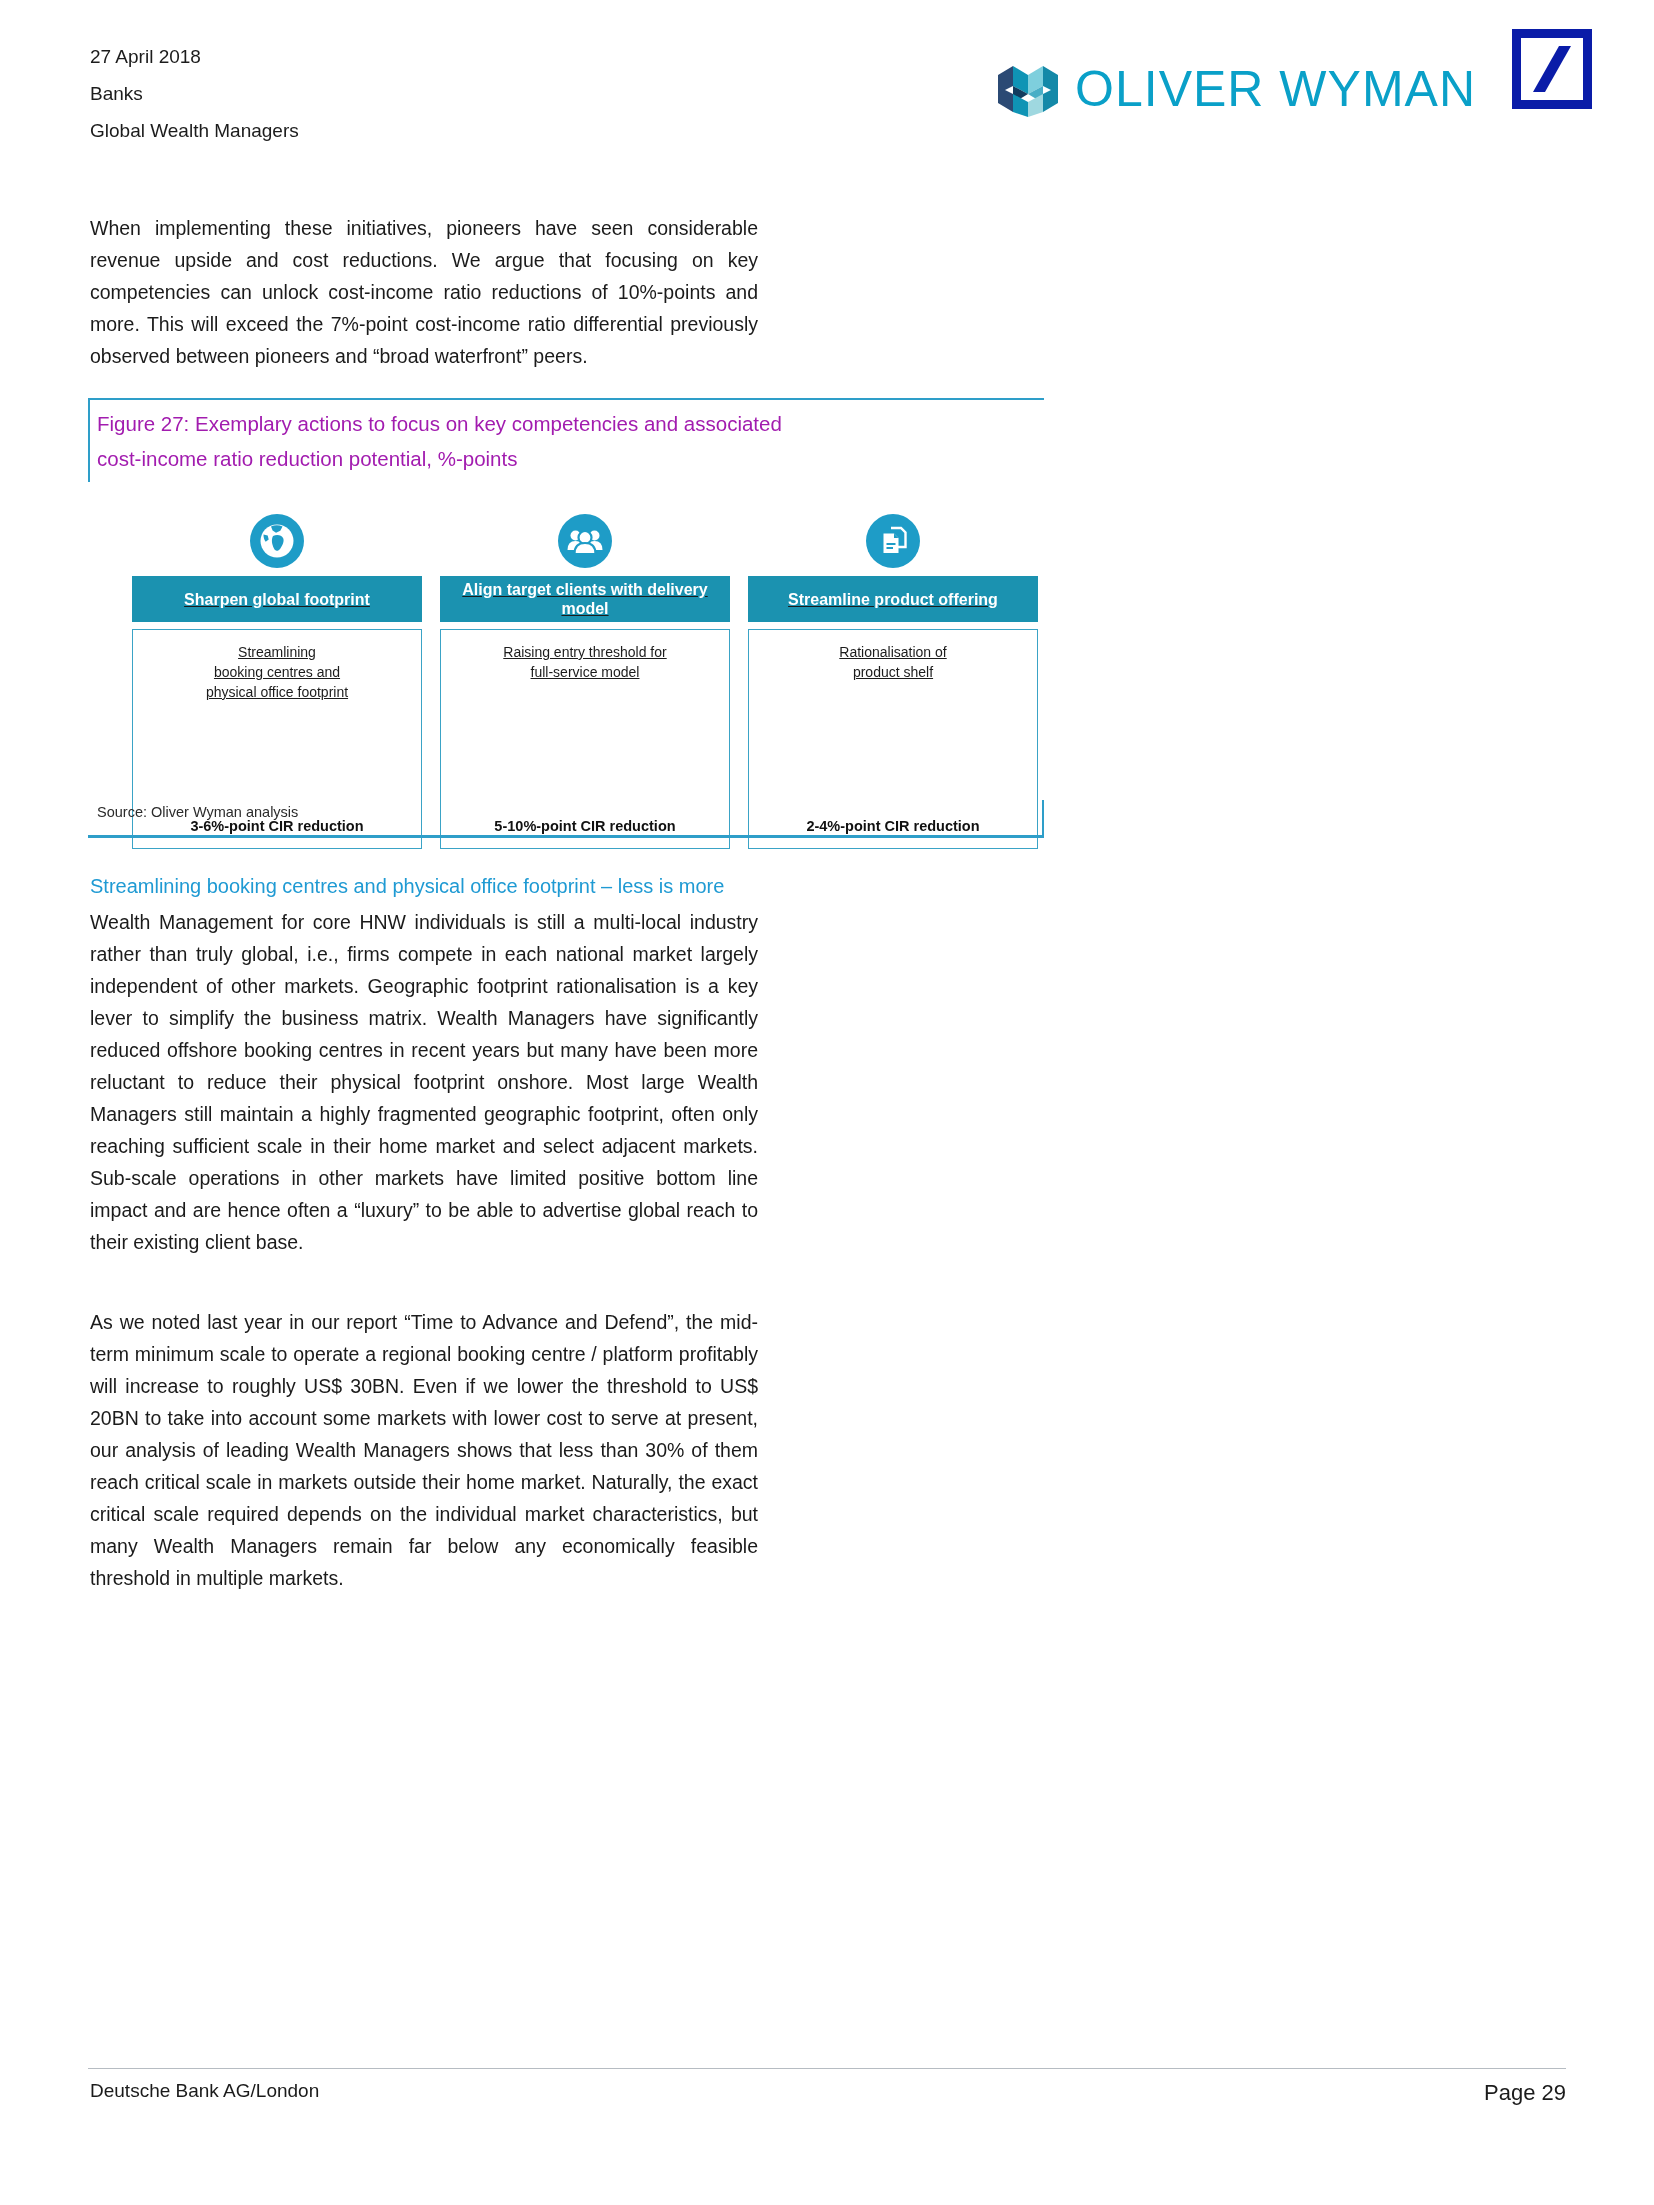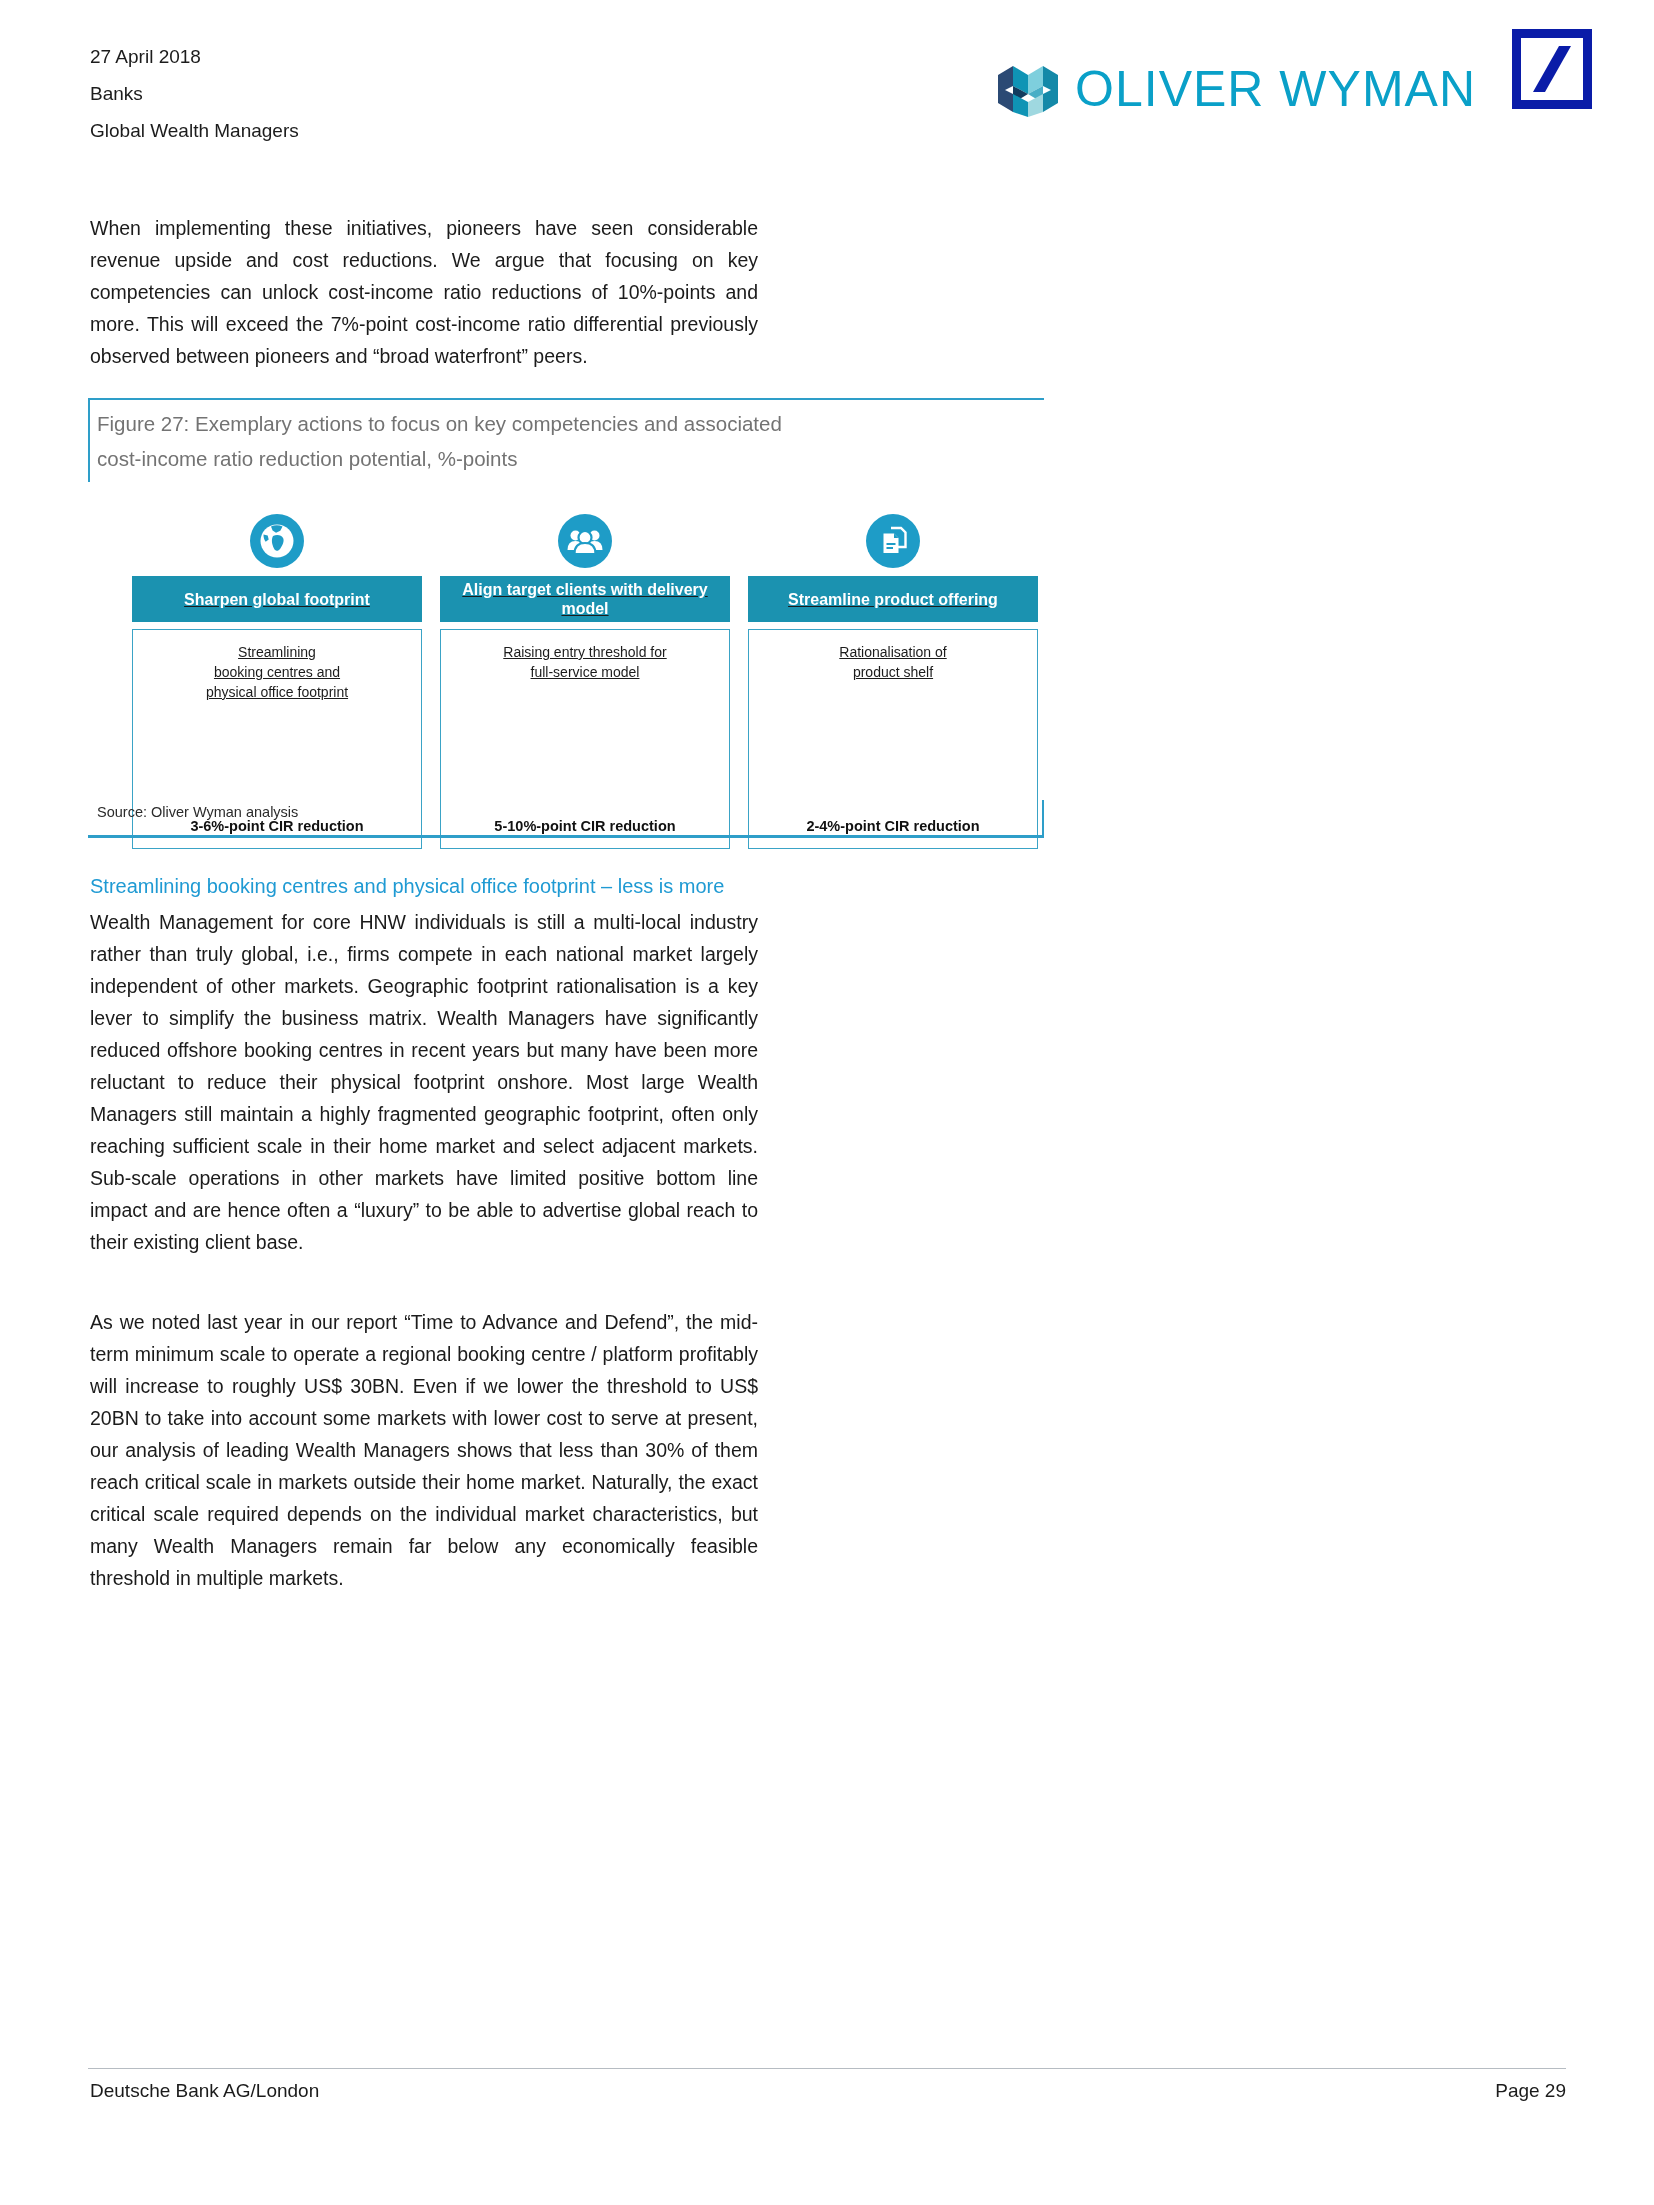--- a/index.html
+++ b/index.html
@@ -42,21 +42,21 @@
     font-size:20px;line-height:28px;color:#1f9ad3;
   }
   
   .figure{position:absolute;left:88px;top:398px;width:956px;height:442px;}
   .fig-rule-top{position:absolute;left:0;top:0;width:956px;height:2px;background:#2e9ec9;}
   .fig-rule-left{position:absolute;left:0;top:0;width:2px;height:84px;background:#2e9ec9;}
   .fig-rule-bottom{position:absolute;left:0;top:437px;width:956px;height:3px;background:#2e9ec9;}
   .fig-rule-right{position:absolute;left:954px;top:402px;width:2px;height:35px;background:#2e9ec9;}
   .fig-caption{
     position:absolute;left:9px;top:8px;width:720px;
-    font-size:20.5px;line-height:35px;color:#737373;
+    font-size:20.5px;line-height:35px;color:#a21caf;
     white-space:pre-line;
   }
   .fig-cols{
     position:absolute;left:44px;top:116px;width:906px;
     display:flex;gap:18px;text-decoration:underline;
   }
   .fig-col{flex:1;display:flex;flex-direction:column;align-items:center;}
   .fig-icon{width:54px;height:54px;margin-bottom:8px;}
   .fig-colheader{
     align-self:stretch;height:46px;background:#1b92b0;
@@ -76,21 +76,21 @@
     position:absolute;left:0;right:0;bottom:12px;
     font-weight:bold;font-size:14.5px;color:#111;
   }
   .fig-source{
     position:absolute;left:9px;top:406px;
     font-size:14.5px;color:#2b2b2b;
   }
   
   .footer-rule{position:absolute;left:88px;top:2068px;width:1478px;height:1px;background:#b6bcc2;}
   .footer-left{position:absolute;left:90px;top:2080px;font-size:19px;}
-  .footer-right{position:absolute;right:88px;top:2080px;font-size:19px;}
+  .footer-right{position:absolute;right:88px;top:2080px;font-size:22px;}
 </style>
 </head>
 <body>
 
 <div class="page">
 
   <div class="doc-meta">
     <div>27 April 2018</div>
     <div>Banks</div>
     <div>Global Wealth Managers</div>

